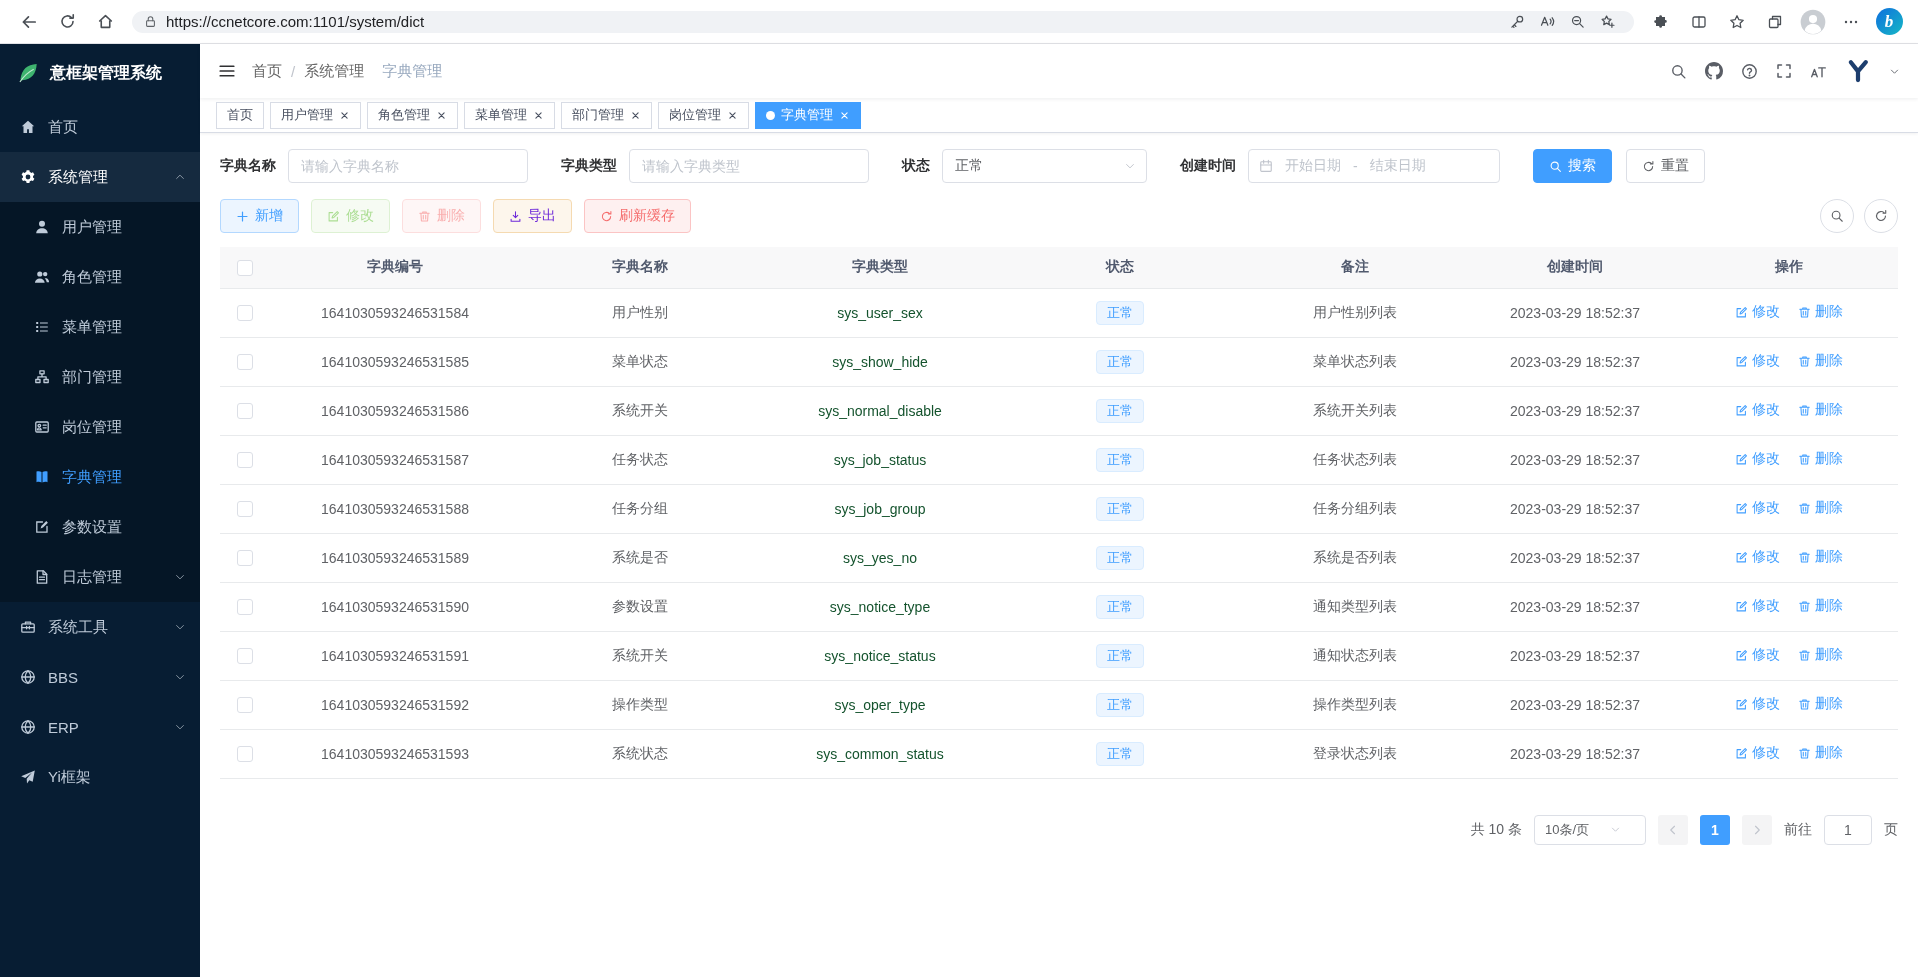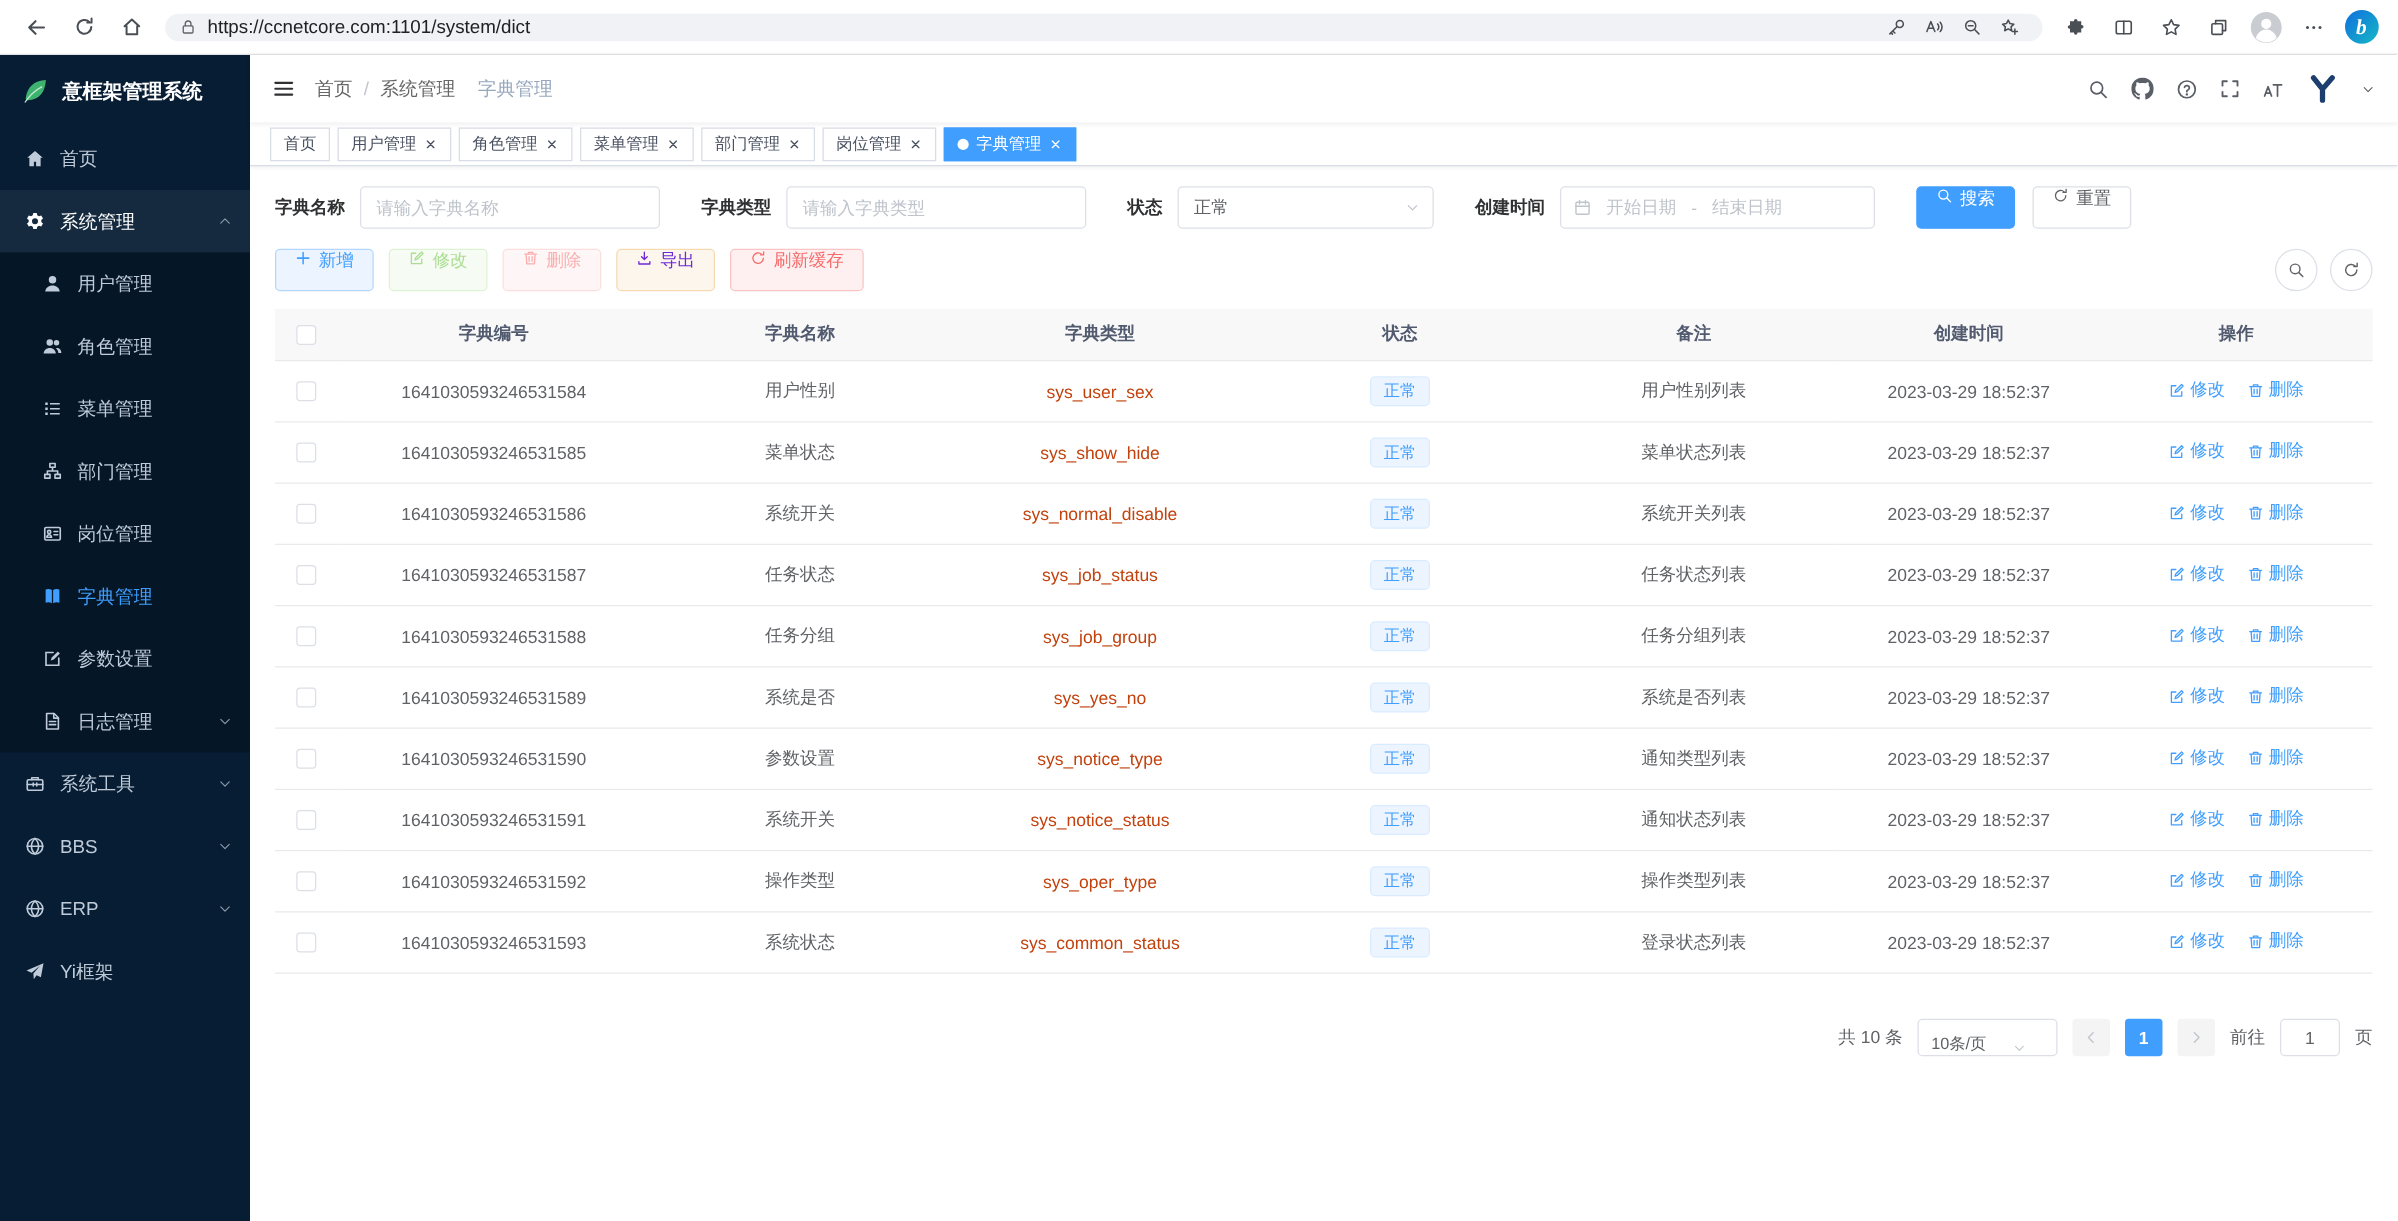--- a/index.html
+++ b/index.html
@@ -56,43 +56,43 @@
   .content{flex:1;padding:16px 20px;overflow:hidden}
   .filter-row{display:flex;align-items:center;margin-bottom:16px}
   .f-group{display:flex;align-items:center;margin-right:33px}
   .f-label{font-weight:bold;color:#303133;margin-right:12px;white-space:nowrap}
   .f-input{height:34px;border:1px solid #dcdfe6;border-radius:4px;padding:0 12px;font-size:14px;color:#606266;width:240px;font-family:inherit;outline:none}
   .f-input::placeholder{color:#bfc4cc}
   .f-select{width:205px;height:34px;border:1px solid #dcdfe6;border-radius:4px;display:flex;align-items:center;padding:0 10px 0 12px;color:#606266;cursor:pointer;background:#fff}
   .f-select .chev{margin-left:auto;color:#c0c4cc;display:flex}
   .daterange{width:252px;height:34px;border:1px solid #dcdfe6;border-radius:4px;display:flex;align-items:center;padding:0 10px;color:#bfc4cc;gap:12px;cursor:pointer;background:#fff}
   .daterange .cal{color:#c0c4cc;display:flex}
-  .btn{height:34px;border-radius:4px;border:1px solid #dcdfe6;background:#fff;color:#606266;font-size:14px;padding:0 15px;display:inline-flex;gap:6px;cursor:pointer;font-family:inherit;white-space:nowrap}
+  .btn{height:34px;border-radius:4px;border:1px solid #dcdfe6;background:#fff;color:#606266;font-size:14px;padding:0 15px;display:inline-flex;align-items:center;gap:6px;cursor:pointer;font-family:inherit;white-space:nowrap}
   .btn-primary{background:#409eff;border-color:#409eff;color:#fff}
   .btn-plain-primary{background:#ecf5ff;border-color:#b3d8ff;color:#409eff}
   .btn-plain-success{background:#f0f9eb;border-color:#c2e7b0;color:#67c23a}
   .btn-plain-danger{background:#fef0f0;border-color:#fbc4c4;color:#f56c6c}
   .btn-plain-warning{background:#fdf6ec;border-color:#f5dab1;color:#6d28d9}
   .btn.disabled{opacity:.55;cursor:not-allowed}
   .mr14{margin-right:14px}
   .toolbar-row{display:flex;align-items:center;gap:12px;margin-bottom:14px}
   .toolbar-right{margin-left:auto;display:flex;gap:10px}
   .circle-btn{width:34px;height:34px;border-radius:50%;border:1px solid #dcdfe6;background:#fff;color:#606266;display:flex;align-items:center;justify-content:center;cursor:pointer}
 
   table{width:100%;border-collapse:collapse;table-layout:fixed}
   th{background:#f8f8f9;color:#515a6e;font-weight:bold;height:41px;font-size:14px;border-bottom:1px solid #e8eaec;text-align:center}
   td{height:49px;border-bottom:1px solid #e8eaec;text-align:center;color:#606266;font-size:14px;white-space:nowrap}
-  .link{color:#c2410c;cursor:pointer}
+  .link{color:#14532d;cursor:pointer}
   .tag{display:inline-block;background:#ecf5ff;border:1px solid #d9ecff;color:#409eff;border-radius:4px;padding:2px 10px;font-size:13px;line-height:18px}
   .op{color:#409eff;cursor:pointer;display:inline-flex;align-items:center;gap:4px;font-size:14px}
   .op + .op{margin-left:14px}
   .checkbox{width:16px;height:16px;border:1px solid #dcdfe6;border-radius:3px;background:#fff;display:inline-block;vertical-align:middle;cursor:pointer}
 
   .pagination{display:flex;align-items:center;justify-content:flex-end;gap:12px;margin-top:36px;color:#606266;font-size:14px}
-  .pg-select{width:112px;height:30px;border:1px solid #dcdfe6;border-radius:4px;display:flex;align-items:flex-end;padding:0 24px 0 10px;color:#606266;font-size:13px;cursor:pointer}
+  .pg-select{width:112px;height:30px;border:1px solid #dcdfe6;border-radius:4px;display:flex;align-items:center;padding:0 24px 0 10px;color:#606266;font-size:13px;cursor:pointer}
   .pg-select .chev{margin-left:auto;color:#c0c4cc;display:flex}
   .pg-btn{min-width:30px;height:30px;background:#f4f4f5;border-radius:3px;display:flex;align-items:center;justify-content:center;color:#c0c4cc;cursor:pointer}
   .pg-btn.page{background:#409eff;color:#fff;font-weight:bold}
   .pg-goto-input{width:48px;height:30px;border:1px solid #dcdfe6;border-radius:4px;text-align:center;color:#606266;font-family:inherit;font-size:14px;outline:none}
 </style>
 </head>
 <body>
 
 <div class="browser-bar">
   <div class="bb-btn">

